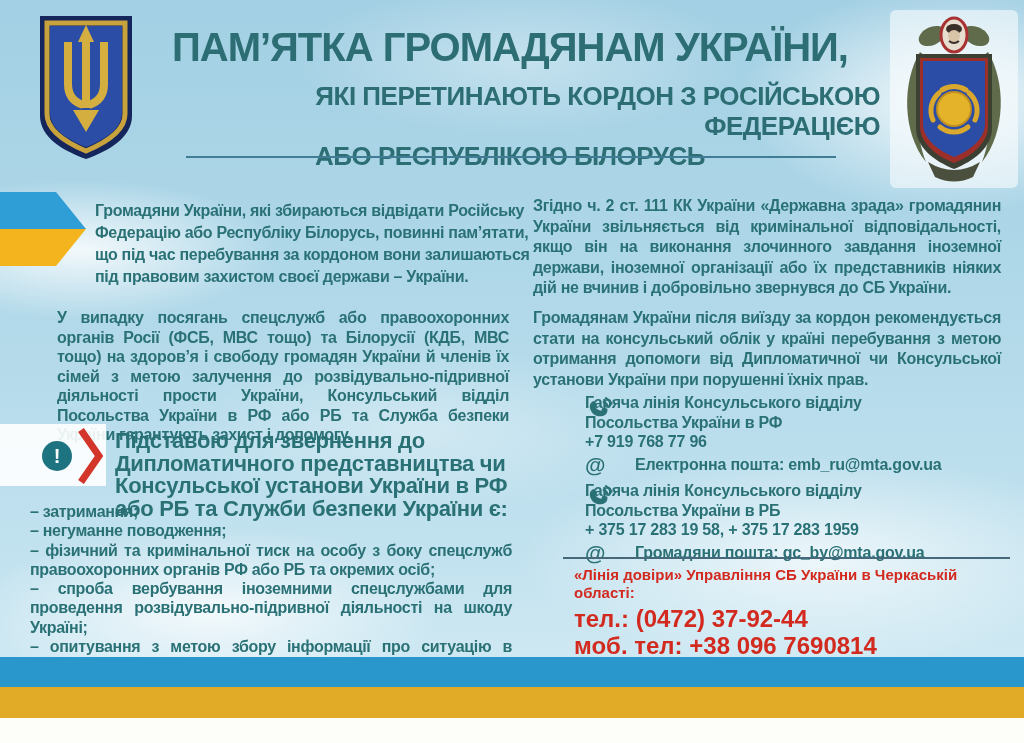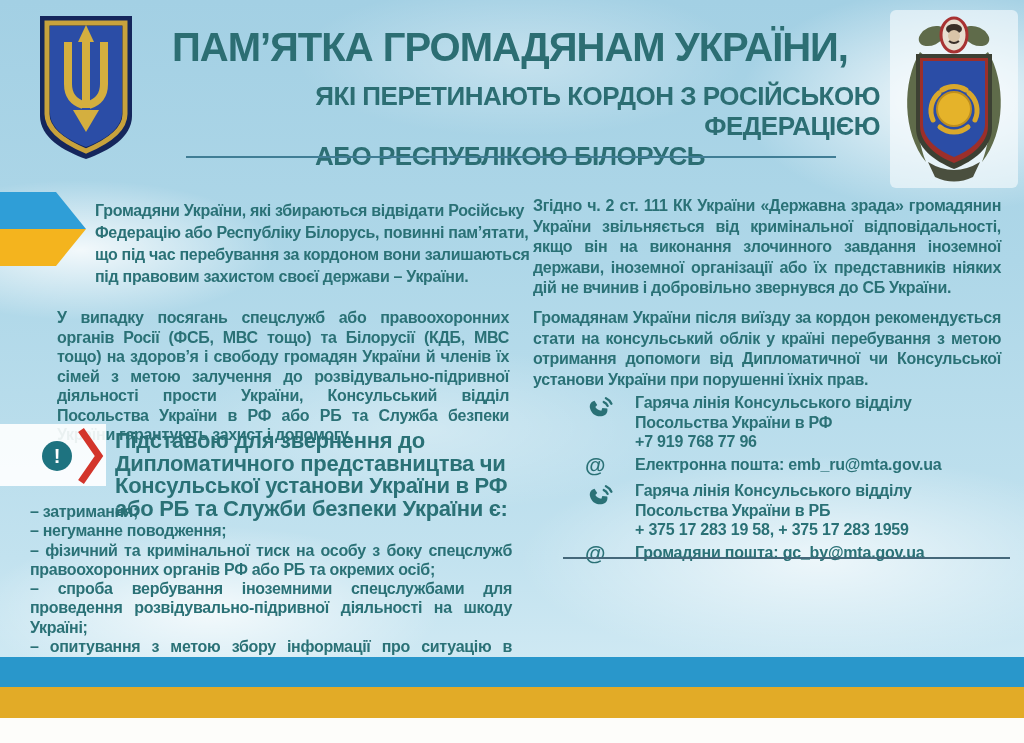--- a/index.html
+++ b/index.html
@@ -36,21 +36,21 @@
   .callout-text{left:115px;top:408px;width:398px;font-size:22px;line-height:22.5px;color:#2a7176;letter-spacing:-.3px;}
   .list{left:30px;top:502px;width:482px;font-size:16px;line-height:19.3px;color:#2a7176;letter-spacing:-.3px;}
   .list-item{text-align:justify;}
   
   .r1{left:533px;top:180px;width:468px;font-size:16px;line-height:20.6px;text-align:justify;letter-spacing:-.3px;}
   .r2{left:533px;top:292px;width:468px;font-size:16px;line-height:20.6px;text-align:justify;letter-spacing:-.3px;}
   .contact{left:585px;width:432px;color:#2a7176;font-size:16px;line-height:19.5px;letter-spacing:-.2px;}
   .contact-1{top:393px;}
   .contact-2{top:481px;}
   .phone-icon{position:absolute;left:2px;top:2px;width:26px;height:26px;}
-  .c-lines{margin-left:50px;}
+  .c-lines{}
   .email-row{display:flex;margin-top:3px;}
   .at-icon{width:50px;font-size:21px;line-height:20px;color:#2a7176;}
   .email-text{flex:1;}
   .divider{left:563px;top:557px;width:447px;height:2px;background:#45687a;}
   .hotline{left:574px;top:566px;width:440px;color:#d32a20;}
   .h-heading{font-size:15px;line-height:18px;}
   .h-tel{font-size:24px;line-height:27px;margin-top:3px;}
   .h-mob{font-size:24px;line-height:28px;}
   .h-email{font-size:15px;line-height:18px;margin-top:1px;}
   
@@ -177,18 +177,24 @@
       <div>+ 375 17 283 19 58, + 375 17 283 1959</div>
     </div>
     <div class="email-row">
       <span class="at-icon">@</span>
       <div class="email-text">Громадяни пошта: gc_by@mta.gov.ua</div>
     </div>
   </div>
 
   <div class="abs divider"></div>
 
+  <div class="abs hotline">
+    <div class="h-heading">«Лінія довіри» Управління СБ України в Черкаській області:</div>
+    <div class="h-tel">тел.: (0472) 37-92-44</div>
+    <div class="h-mob">моб. тел: +38 096 7690814</div>
+    <div class="h-email">e-mail:  usbu_chk@ssu.gov.ua</div>
+  </div>
 
   <div class="abs band-blue"></div>
   <div class="abs band-yellow"></div>
   <div class="abs band-white"></div>
 
 </div>
 
 </body></html>

